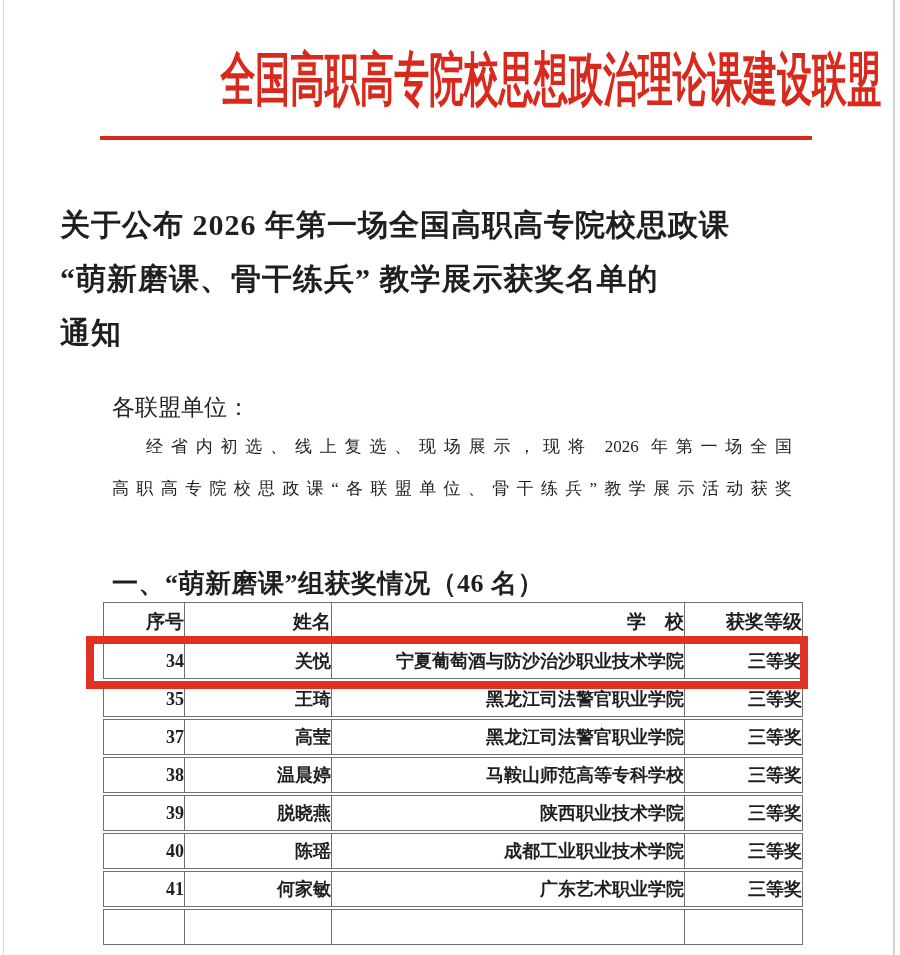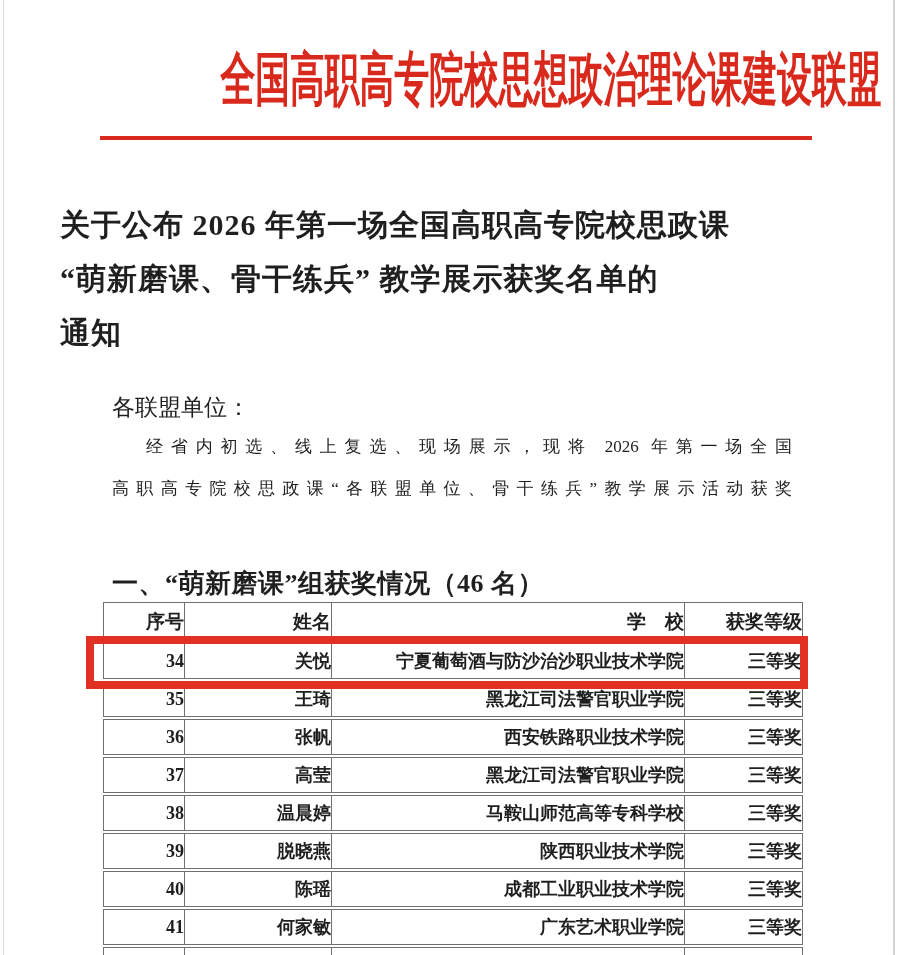--- a/index.html
+++ b/index.html
@@ -149,26 +149,20 @@
           <td>宁夏葡萄酒与防沙治沙职业技术学院</td>
           <td>三等奖</td>
         </tr>
         <tr>
           <td>35</td>
           <td>王琦</td>
           <td>黑龙江司法警官职业学院</td>
           <td>三等奖</td>
         </tr>
         <tr>
-          <td>36</td>
-          <td>张帆</td>
-          <td>西安铁路职业技术学院</td>
-          <td>三等奖</td>
-        </tr>
-        <tr>
           <td>37</td>
           <td>高莹</td>
           <td>黑龙江司法警官职业学院</td>
           <td>三等奖</td>
         </tr>
         <tr>
           <td>38</td>
           <td>温晨婷</td>
           <td>马鞍山师范高等专科学校</td>
           <td>三等奖</td>

